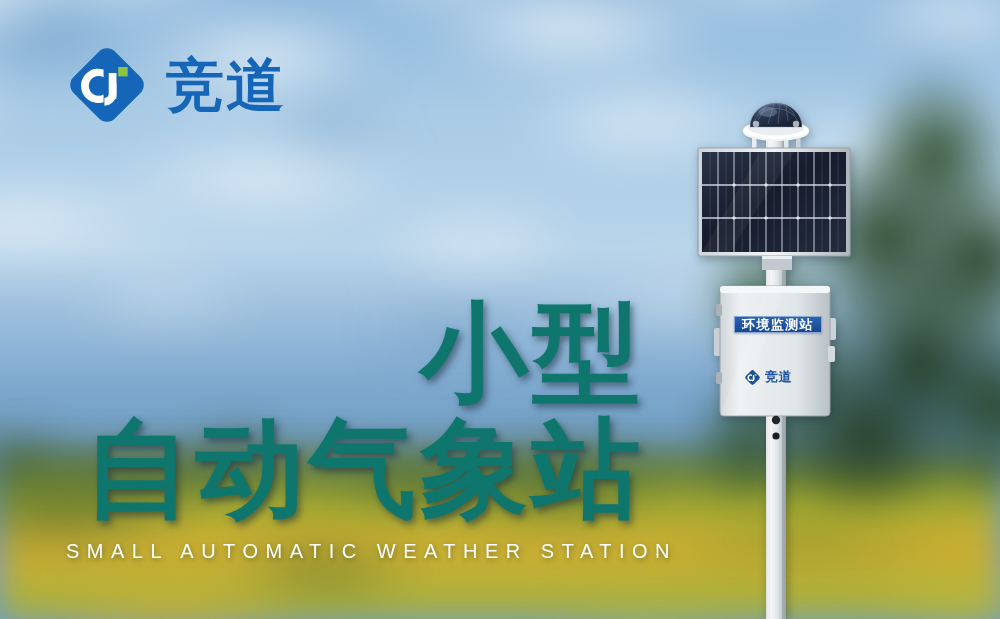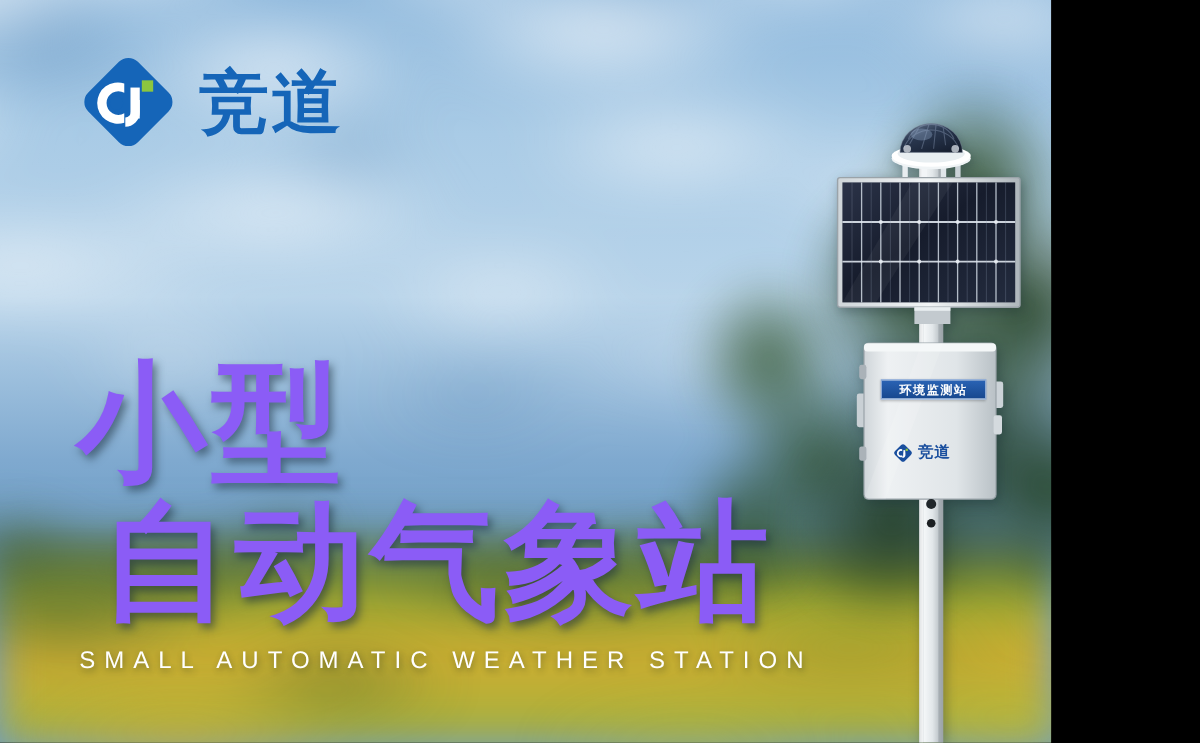--- a/index.html
+++ b/index.html
@@ -1,20 +1,20 @@
 <!DOCTYPE html>
 <html><head>
 <meta charset="utf-8">
 <style>
   * { margin:0; padding:0; box-sizing:border-box; }
   html,body { width:1000px; height:619px; overflow:hidden; background:#000; }
 
   .banner {
     position:relative;
-    width:876px; height:619px;
+    width:1000px; height:619px;
     overflow:hidden;
     font-family:"Liberation Sans","DejaVu Sans",sans-serif;
   }
 
   
   .sky {
     position:absolute; inset:0;
     background:
       linear-gradient(180deg,#8fb9dd 0%, #a9cbe6 18%, #b8d4ea 40%, #7fa9cf 62%, #6f9ec6 72%, #6f9ec6 75%);
   }
@@ -119,23 +119,24 @@
   .logo-mark { width:86px; height:86px; display:block; }
   .logo-word {
     font-size:58px; font-weight:700; color:#1565b8; line-height:1;
     letter-spacing:2px;
     font-family:"DejaVu Sans","Liberation Sans",sans-serif;
   }
 
   
   .headline {
     position:absolute; left:64px; top:298px;
-    color:#8b5cf6; font-weight:700; line-height:1.02;
+    color:#0f766e; font-weight:700; line-height:1.02;
     text-shadow:3px 4px 7px rgba(25,45,60,.55);
     font-family:"DejaVu Sans","Liberation Sans",sans-serif;
+    text-align:right;
   }
   .headline .l1 { font-size:108px; letter-spacing:4px; display:block; }
   .headline .l2 { font-size:108px; letter-spacing:4px; display:block; margin-top:6px;margin-left:20px; }
 
   .subhead {
     position:absolute; left:66px; top:540px;
     color:#ffffff; font-size:20px; font-weight:400;
     letter-spacing:7.5px;
     text-shadow:1px 2px 5px rgba(40,50,30,.45);
     white-space:nowrap;
@@ -145,21 +146,21 @@
   .station { position:absolute; left:690px; top:28px; width:200px; height:591px; }
   .station svg { display:block; }
   .station-shadow { filter:drop-shadow(2px 3px 5px rgba(20,40,50,.35)); }
 
   .box-banner-text {
     position:absolute; left:44px; top:288px;
     width:88px; height:17px;
     background:linear-gradient(180deg,#2a63b4,#17488f);
     border:1px solid #89a8d6;
     display:flex; align-items:center; justify-content:center;
-    color:#ffffff; font-size:10px; letter-spacing:1.4px; font-weight:700;
+    color:#ffffff; font-size:13px; letter-spacing:1.4px; font-weight:700;
     font-family:"DejaVu Sans","Liberation Sans",sans-serif;
     box-shadow:0 1px 2px rgba(0,0,0,.25);
   }
   .box-logo-row {
     position:absolute; left:54px; top:340px;
     display:flex; align-items:center; gap:4px;
   }
   .box-logo-mark { width:17px; height:17px; display:block; }
   .box-logo-word {
     color:#1a4f9e; font-size:13px; font-weight:700; letter-spacing:.5px;

